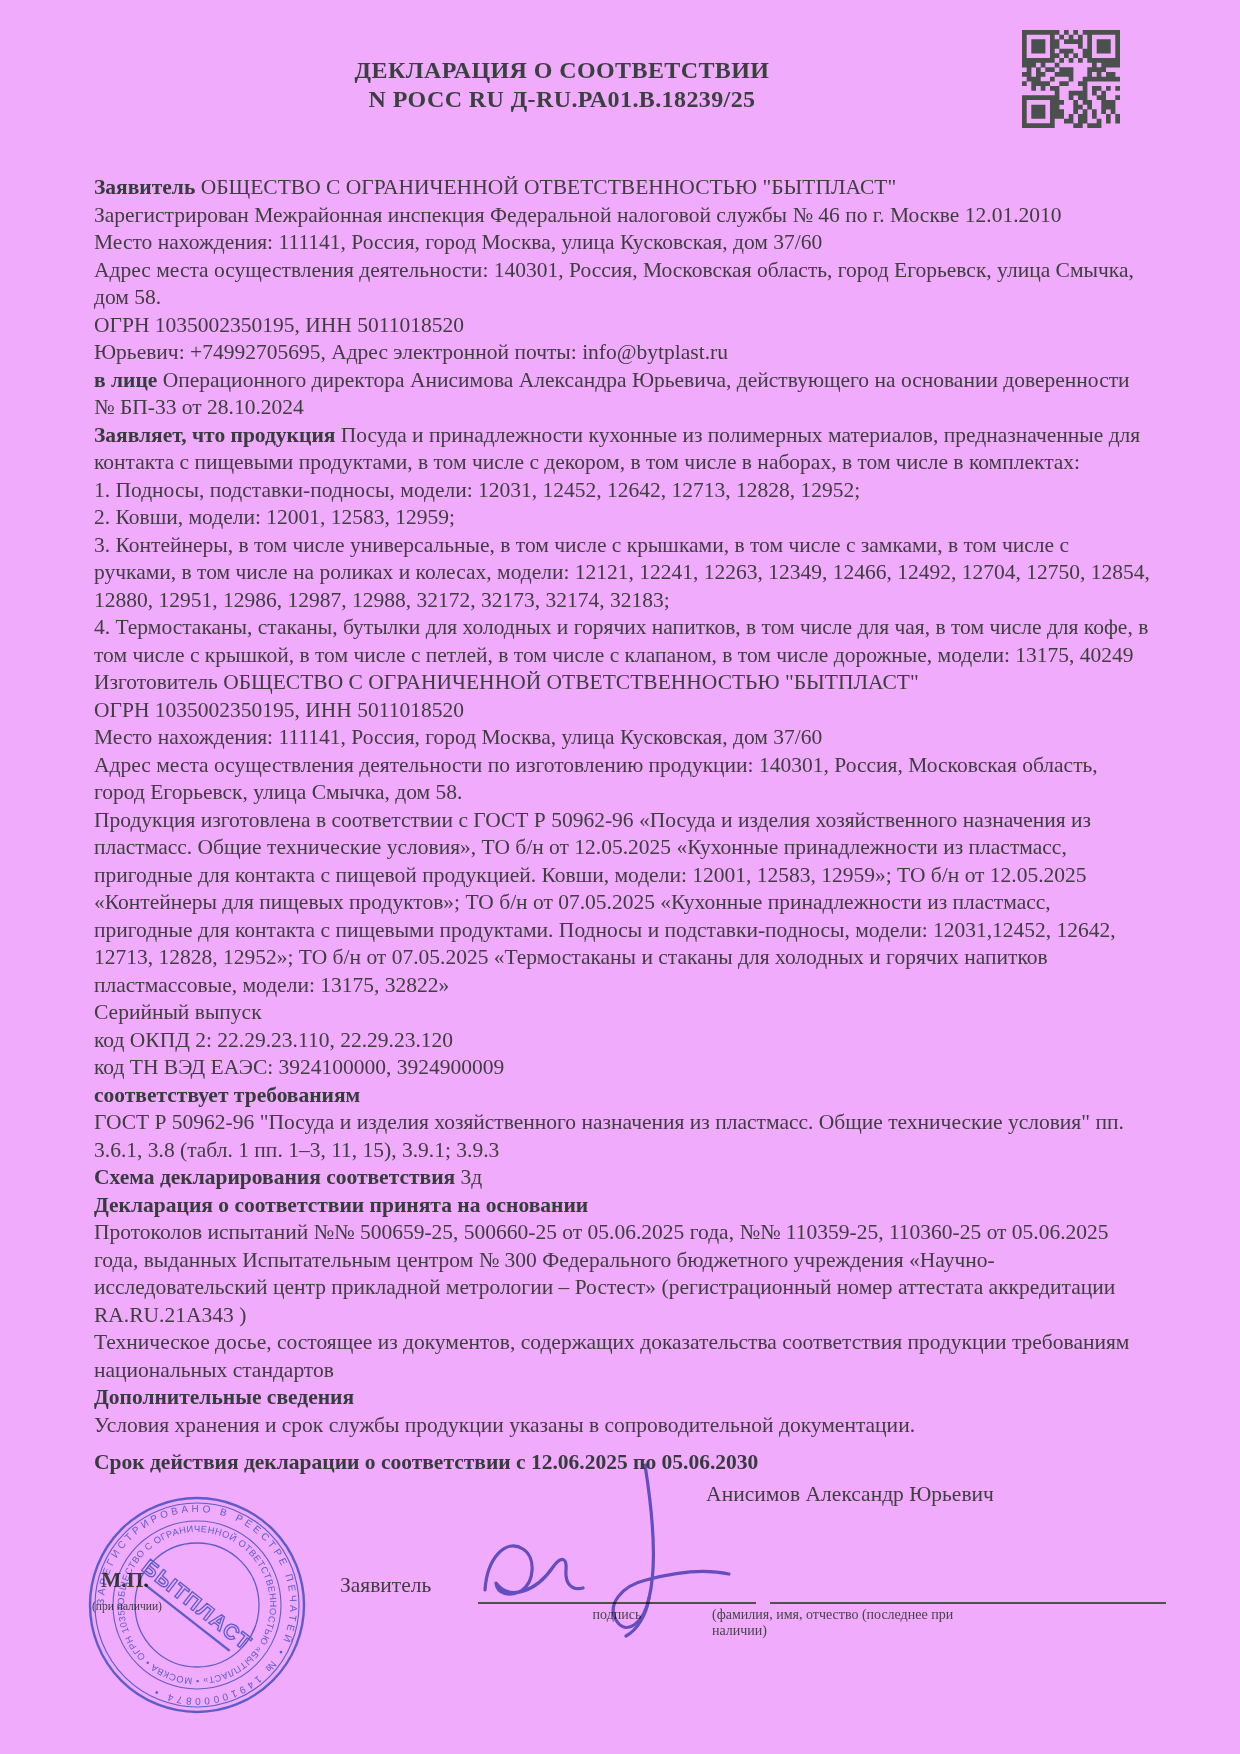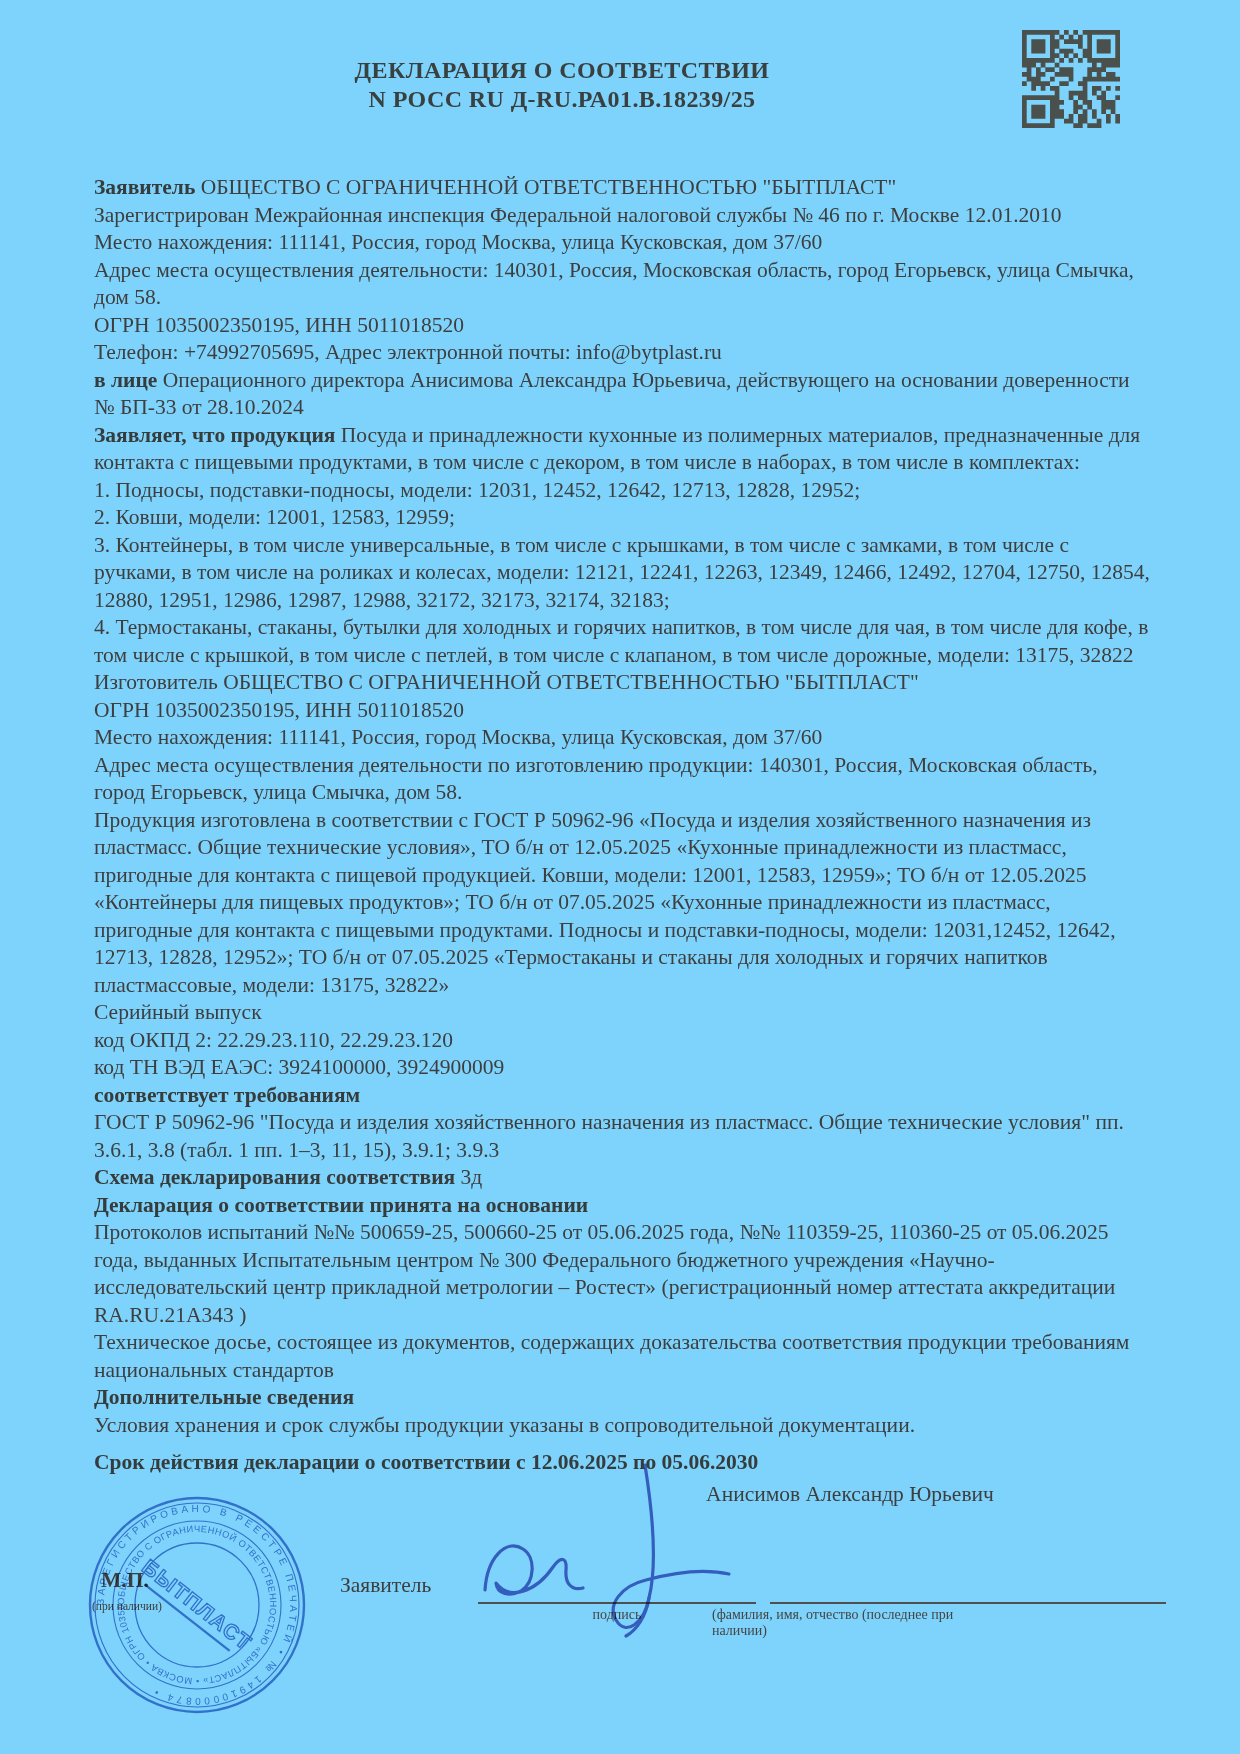--- a/index.html
+++ b/index.html
@@ -1,16 +1,16 @@
 <!DOCTYPE html>
 <html><head>
 <meta charset="utf-8">
 <style>
   html,body{margin:0;padding:0;background:#9a9a9a;}
-  .page{position:relative;width:1240px;height:1754px;margin:0 auto;background:#7dd3fc;
+  .page{position:relative;width:1240px;height:1754px;margin:0 auto;background:#f0abfc;
         font-family:"Liberation Serif",serif;color:#3e3e3e;overflow:hidden;}
   .title-block{position:absolute;left:142px;top:56px;width:840px;text-align:center;
         font-weight:bold;font-size:24px;line-height:29px;color:#39403f;letter-spacing:.4px;}
   #doc-body{position:absolute;left:94px;top:174px;width:1058px;font-size:21.5px;line-height:27.5px;}
   #doc-body p{margin:0;}
   #doc-body p.gap{margin-top:10px;}
   #doc-body b{color:#363c3c;}
   .qr{position:absolute;left:1022px;top:30px;width:98px;height:98px;}
   .mp{position:absolute;left:101px;top:1568px;font-size:21.5px;font-weight:bold;}
   .mp-note{position:absolute;left:92px;top:1600px;font-size:11.5px;}
@@ -39,27 +39,27 @@
   <svg class="qr" viewBox="0 0 98 98" xmlns="http://www.w3.org/2000/svg">
     <path id="qr-path" fill="#4a504b" d="M0.0 0.0h4.7v4.7h-4.7zM4.7 0.0h4.7v4.7h-4.7zM9.3 0.0h4.7v4.7h-4.7zM14.0 0.0h4.7v4.7h-4.7zM18.7 0.0h4.7v4.7h-4.7zM23.3 0.0h4.7v4.7h-4.7zM28.0 0.0h4.7v4.7h-4.7zM32.7 0.0h4.7v4.7h-4.7zM42.0 0.0h4.7v4.7h-4.7zM51.3 0.0h4.7v4.7h-4.7zM60.7 0.0h4.7v4.7h-4.7zM65.3 0.0h4.7v4.7h-4.7zM70.0 0.0h4.7v4.7h-4.7zM74.7 0.0h4.7v4.7h-4.7zM79.3 0.0h4.7v4.7h-4.7zM84.0 0.0h4.7v4.7h-4.7zM88.7 0.0h4.7v4.7h-4.7zM93.3 0.0h4.7v4.7h-4.7zM0.0 4.7h4.7v4.7h-4.7zM28.0 4.7h4.7v4.7h-4.7zM37.3 4.7h4.7v4.7h-4.7zM46.7 4.7h4.7v4.7h-4.7zM56.0 4.7h4.7v4.7h-4.7zM65.3 4.7h4.7v4.7h-4.7zM93.3 4.7h4.7v4.7h-4.7zM0.0 9.3h4.7v4.7h-4.7zM9.3 9.3h4.7v4.7h-4.7zM14.0 9.3h4.7v4.7h-4.7zM18.7 9.3h4.7v4.7h-4.7zM28.0 9.3h4.7v4.7h-4.7zM32.7 9.3h4.7v4.7h-4.7zM42.0 9.3h4.7v4.7h-4.7zM46.7 9.3h4.7v4.7h-4.7zM51.3 9.3h4.7v4.7h-4.7zM56.0 9.3h4.7v4.7h-4.7zM65.3 9.3h4.7v4.7h-4.7zM74.7 9.3h4.7v4.7h-4.7zM79.3 9.3h4.7v4.7h-4.7zM84.0 9.3h4.7v4.7h-4.7zM93.3 9.3h4.7v4.7h-4.7zM0.0 14.0h4.7v4.7h-4.7zM9.3 14.0h4.7v4.7h-4.7zM14.0 14.0h4.7v4.7h-4.7zM18.7 14.0h4.7v4.7h-4.7zM28.0 14.0h4.7v4.7h-4.7zM32.7 14.0h4.7v4.7h-4.7zM56.0 14.0h4.7v4.7h-4.7zM65.3 14.0h4.7v4.7h-4.7zM74.7 14.0h4.7v4.7h-4.7zM79.3 14.0h4.7v4.7h-4.7zM84.0 14.0h4.7v4.7h-4.7zM93.3 14.0h4.7v4.7h-4.7zM0.0 18.7h4.7v4.7h-4.7zM9.3 18.7h4.7v4.7h-4.7zM14.0 18.7h4.7v4.7h-4.7zM18.7 18.7h4.7v4.7h-4.7zM28.0 18.7h4.7v4.7h-4.7zM37.3 18.7h4.7v4.7h-4.7zM42.0 18.7h4.7v4.7h-4.7zM46.7 18.7h4.7v4.7h-4.7zM60.7 18.7h4.7v4.7h-4.7zM65.3 18.7h4.7v4.7h-4.7zM74.7 18.7h4.7v4.7h-4.7zM79.3 18.7h4.7v4.7h-4.7zM84.0 18.7h4.7v4.7h-4.7zM93.3 18.7h4.7v4.7h-4.7zM0.0 23.3h4.7v4.7h-4.7zM28.0 23.3h4.7v4.7h-4.7zM32.7 23.3h4.7v4.7h-4.7zM42.0 23.3h4.7v4.7h-4.7zM51.3 23.3h4.7v4.7h-4.7zM60.7 23.3h4.7v4.7h-4.7zM65.3 23.3h4.7v4.7h-4.7zM93.3 23.3h4.7v4.7h-4.7zM0.0 28.0h4.7v4.7h-4.7zM4.7 28.0h4.7v4.7h-4.7zM9.3 28.0h4.7v4.7h-4.7zM14.0 28.0h4.7v4.7h-4.7zM18.7 28.0h4.7v4.7h-4.7zM23.3 28.0h4.7v4.7h-4.7zM28.0 28.0h4.7v4.7h-4.7zM37.3 28.0h4.7v4.7h-4.7zM46.7 28.0h4.7v4.7h-4.7zM56.0 28.0h4.7v4.7h-4.7zM65.3 28.0h4.7v4.7h-4.7zM70.0 28.0h4.7v4.7h-4.7zM74.7 28.0h4.7v4.7h-4.7zM79.3 28.0h4.7v4.7h-4.7zM84.0 28.0h4.7v4.7h-4.7zM88.7 28.0h4.7v4.7h-4.7zM93.3 28.0h4.7v4.7h-4.7zM0.0 32.7h4.7v4.7h-4.7zM4.7 32.7h4.7v4.7h-4.7zM9.3 32.7h4.7v4.7h-4.7zM18.7 32.7h4.7v4.7h-4.7zM32.7 32.7h4.7v4.7h-4.7zM70.0 32.7h4.7v4.7h-4.7zM79.3 32.7h4.7v4.7h-4.7zM84.0 32.7h4.7v4.7h-4.7zM88.7 32.7h4.7v4.7h-4.7zM93.3 32.7h4.7v4.7h-4.7zM4.7 37.3h4.7v4.7h-4.7zM14.0 37.3h4.7v4.7h-4.7zM23.3 37.3h4.7v4.7h-4.7zM28.0 37.3h4.7v4.7h-4.7zM37.3 37.3h4.7v4.7h-4.7zM42.0 37.3h4.7v4.7h-4.7zM46.7 37.3h4.7v4.7h-4.7zM65.3 37.3h4.7v4.7h-4.7zM70.0 37.3h4.7v4.7h-4.7zM74.7 37.3h4.7v4.7h-4.7zM79.3 37.3h4.7v4.7h-4.7zM0.0 42.0h4.7v4.7h-4.7zM4.7 42.0h4.7v4.7h-4.7zM14.0 42.0h4.7v4.7h-4.7zM18.7 42.0h4.7v4.7h-4.7zM32.7 42.0h4.7v4.7h-4.7zM37.3 42.0h4.7v4.7h-4.7zM42.0 42.0h4.7v4.7h-4.7zM46.7 42.0h4.7v4.7h-4.7zM65.3 42.0h4.7v4.7h-4.7zM74.7 42.0h4.7v4.7h-4.7zM84.0 42.0h4.7v4.7h-4.7zM88.7 42.0h4.7v4.7h-4.7zM4.7 46.7h4.7v4.7h-4.7zM9.3 46.7h4.7v4.7h-4.7zM14.0 46.7h4.7v4.7h-4.7zM28.0 46.7h4.7v4.7h-4.7zM46.7 46.7h4.7v4.7h-4.7zM60.7 46.7h4.7v4.7h-4.7zM65.3 46.7h4.7v4.7h-4.7zM70.0 46.7h4.7v4.7h-4.7zM74.7 46.7h4.7v4.7h-4.7zM79.3 46.7h4.7v4.7h-4.7zM84.0 46.7h4.7v4.7h-4.7zM88.7 46.7h4.7v4.7h-4.7zM93.3 46.7h4.7v4.7h-4.7zM0.0 51.3h4.7v4.7h-4.7zM9.3 51.3h4.7v4.7h-4.7zM14.0 51.3h4.7v4.7h-4.7zM18.7 51.3h4.7v4.7h-4.7zM23.3 51.3h4.7v4.7h-4.7zM37.3 51.3h4.7v4.7h-4.7zM42.0 51.3h4.7v4.7h-4.7zM56.0 51.3h4.7v4.7h-4.7zM60.7 51.3h4.7v4.7h-4.7zM9.3 56.0h4.7v4.7h-4.7zM18.7 56.0h4.7v4.7h-4.7zM28.0 56.0h4.7v4.7h-4.7zM32.7 56.0h4.7v4.7h-4.7zM60.7 56.0h4.7v4.7h-4.7zM70.0 56.0h4.7v4.7h-4.7zM74.7 56.0h4.7v4.7h-4.7zM84.0 56.0h4.7v4.7h-4.7zM93.3 56.0h4.7v4.7h-4.7zM32.7 60.7h4.7v4.7h-4.7zM46.7 60.7h4.7v4.7h-4.7zM51.3 60.7h4.7v4.7h-4.7zM56.0 60.7h4.7v4.7h-4.7zM60.7 60.7h4.7v4.7h-4.7zM70.0 60.7h4.7v4.7h-4.7zM79.3 60.7h4.7v4.7h-4.7zM0.0 65.3h4.7v4.7h-4.7zM4.7 65.3h4.7v4.7h-4.7zM9.3 65.3h4.7v4.7h-4.7zM14.0 65.3h4.7v4.7h-4.7zM18.7 65.3h4.7v4.7h-4.7zM23.3 65.3h4.7v4.7h-4.7zM28.0 65.3h4.7v4.7h-4.7zM32.7 65.3h4.7v4.7h-4.7zM46.7 65.3h4.7v4.7h-4.7zM56.0 65.3h4.7v4.7h-4.7zM60.7 65.3h4.7v4.7h-4.7zM74.7 65.3h4.7v4.7h-4.7zM79.3 65.3h4.7v4.7h-4.7zM93.3 65.3h4.7v4.7h-4.7zM0.0 70.0h4.7v4.7h-4.7zM28.0 70.0h4.7v4.7h-4.7zM32.7 70.0h4.7v4.7h-4.7zM37.3 70.0h4.7v4.7h-4.7zM51.3 70.0h4.7v4.7h-4.7zM60.7 70.0h4.7v4.7h-4.7zM65.3 70.0h4.7v4.7h-4.7zM79.3 70.0h4.7v4.7h-4.7zM84.0 70.0h4.7v4.7h-4.7zM88.7 70.0h4.7v4.7h-4.7zM0.0 74.7h4.7v4.7h-4.7zM9.3 74.7h4.7v4.7h-4.7zM14.0 74.7h4.7v4.7h-4.7zM18.7 74.7h4.7v4.7h-4.7zM28.0 74.7h4.7v4.7h-4.7zM32.7 74.7h4.7v4.7h-4.7zM51.3 74.7h4.7v4.7h-4.7zM56.0 74.7h4.7v4.7h-4.7zM65.3 74.7h4.7v4.7h-4.7zM79.3 74.7h4.7v4.7h-4.7zM84.0 74.7h4.7v4.7h-4.7zM88.7 74.7h4.7v4.7h-4.7zM0.0 79.3h4.7v4.7h-4.7zM9.3 79.3h4.7v4.7h-4.7zM14.0 79.3h4.7v4.7h-4.7zM18.7 79.3h4.7v4.7h-4.7zM28.0 79.3h4.7v4.7h-4.7zM32.7 79.3h4.7v4.7h-4.7zM37.3 79.3h4.7v4.7h-4.7zM51.3 79.3h4.7v4.7h-4.7zM60.7 79.3h4.7v4.7h-4.7zM70.0 79.3h4.7v4.7h-4.7zM79.3 79.3h4.7v4.7h-4.7zM88.7 79.3h4.7v4.7h-4.7zM0.0 84.0h4.7v4.7h-4.7zM9.3 84.0h4.7v4.7h-4.7zM14.0 84.0h4.7v4.7h-4.7zM18.7 84.0h4.7v4.7h-4.7zM28.0 84.0h4.7v4.7h-4.7zM32.7 84.0h4.7v4.7h-4.7zM37.3 84.0h4.7v4.7h-4.7zM46.7 84.0h4.7v4.7h-4.7zM56.0 84.0h4.7v4.7h-4.7zM60.7 84.0h4.7v4.7h-4.7zM70.0 84.0h4.7v4.7h-4.7zM84.0 84.0h4.7v4.7h-4.7zM93.3 84.0h4.7v4.7h-4.7zM0.0 88.7h4.7v4.7h-4.7zM28.0 88.7h4.7v4.7h-4.7zM42.0 88.7h4.7v4.7h-4.7zM46.7 88.7h4.7v4.7h-4.7zM56.0 88.7h4.7v4.7h-4.7zM60.7 88.7h4.7v4.7h-4.7zM74.7 88.7h4.7v4.7h-4.7zM84.0 88.7h4.7v4.7h-4.7zM93.3 88.7h4.7v4.7h-4.7zM0.0 93.3h4.7v4.7h-4.7zM4.7 93.3h4.7v4.7h-4.7zM9.3 93.3h4.7v4.7h-4.7zM14.0 93.3h4.7v4.7h-4.7zM18.7 93.3h4.7v4.7h-4.7zM23.3 93.3h4.7v4.7h-4.7zM28.0 93.3h4.7v4.7h-4.7zM51.3 93.3h4.7v4.7h-4.7zM56.0 93.3h4.7v4.7h-4.7zM65.3 93.3h4.7v4.7h-4.7zM70.0 93.3h4.7v4.7h-4.7zM74.7 93.3h4.7v4.7h-4.7z"></path>
   </svg>
 
   <div id="doc-body">
       <p><b>Заявитель</b> ОБЩЕСТВО С ОГРАНИЧЕННОЙ ОТВЕТСТВЕННОСТЬЮ "БЫТПЛАСТ"</p>
       <p>Зарегистрирован Межрайонная инспекция Федеральной налоговой службы № 46 по г. Москве 12.01.2010</p>
       <p>Место нахождения: 111141, Россия, город Москва, улица Кусковская, дом 37/60</p>
       <p>Адрес места осуществления деятельности: 140301, Россия, Московская область, город Егорьевск, улица Смычка, дом 58.</p>
       <p>ОГРН 1035002350195, ИНН 5011018520</p>
-      <p>Телефон: +74992705695, Адрес электронной почты: info@bytplast.ru</p>
+      <p>Юрьевич: +74992705695, Адрес электронной почты: info@bytplast.ru</p>
       <p><b>в лице</b> Операционного директора Анисимова Александра Юрьевича, действующего на основании доверенности № БП-33 от 28.10.2024</p>
       <p><b>Заявляет, что продукция</b> Посуда и принадлежности кухонные из полимерных материалов, предназначенные для контакта с пищевыми продуктами, в том числе с декором, в том числе в наборах, в том числе в комплектах:</p>
       <p>1. Подносы, подставки-подносы, модели: 12031, 12452, 12642, 12713, 12828, 12952;</p>
       <p>2. Ковши, модели: 12001, 12583, 12959;</p>
       <p>3. Контейнеры, в том числе универсальные, в том числе с крышками, в том числе с замками, в том числе с ручками, в том числе на роликах и колесах, модели: 12121, 12241, 12263, 12349, 12466, 12492, 12704, 12750, 12854, 12880, 12951, 12986, 12987, 12988, 32172, 32173, 32174, 32183;</p>
-      <p>4. Термостаканы, стаканы, бутылки для холодных и горячих напитков, в том числе для чая, в том числе для кофе, в том числе с крышкой, в том числе с петлей, в том числе с клапаном, в том числе дорожные, модели: 13175, 32822</p>
+      <p>4. Термостаканы, стаканы, бутылки для холодных и горячих напитков, в том числе для чая, в том числе для кофе, в том числе с крышкой, в том числе с петлей, в том числе с клапаном, в том числе дорожные, модели: 13175, 40249</p>
       <p>Изготовитель ОБЩЕСТВО С ОГРАНИЧЕННОЙ ОТВЕТСТВЕННОСТЬЮ "БЫТПЛАСТ"</p>
       <p>ОГРН 1035002350195, ИНН 5011018520</p>
       <p>Место нахождения: 111141, Россия, город Москва, улица Кусковская, дом 37/60</p>
       <p>Адрес места осуществления деятельности по изготовлению продукции: 140301, Россия, Московская область, город Егорьевск, улица Смычка, дом 58.</p>
       <p>Продукция изготовлена в соответствии с ГОСТ Р 50962-96 «Посуда и изделия хозяйственного назначения из пластмасс. Общие технические условия», ТО б/н от 12.05.2025 «Кухонные принадлежности из пластмасс, пригодные для контакта с пищевой продукцией. Ковши, модели: 12001, 12583, 12959»; ТО б/н от 12.05.2025 «Контейнеры для пищевых продуктов»; ТО б/н от 07.05.2025 «Кухонные принадлежности из пластмасс, пригодные для контакта с пищевыми продуктами. Подносы и подставки-подносы, модели: 12031,12452, 12642, 12713, 12828, 12952»; ТО б/н от 07.05.2025 «Термостаканы и стаканы для холодных и горячих напитков пластмассовые, модели: 13175, 32822»</p>
       <p>Серийный выпуск</p>
       <p>код ОКПД 2: 22.29.23.110, 22.29.23.120</p>
       <p>код ТН ВЭД ЕАЭС: 3924100000, 3924900009</p>
       <p><b>соответствует требованиям</b></p>
       <p>ГОСТ Р 50962-96 "Посуда и изделия хозяйственного назначения из пластмасс. Общие технические условия" пп. 3.6.1, 3.8 (табл. 1 пп. 1–3, 11, 15), 3.9.1; 3.9.3</p>

